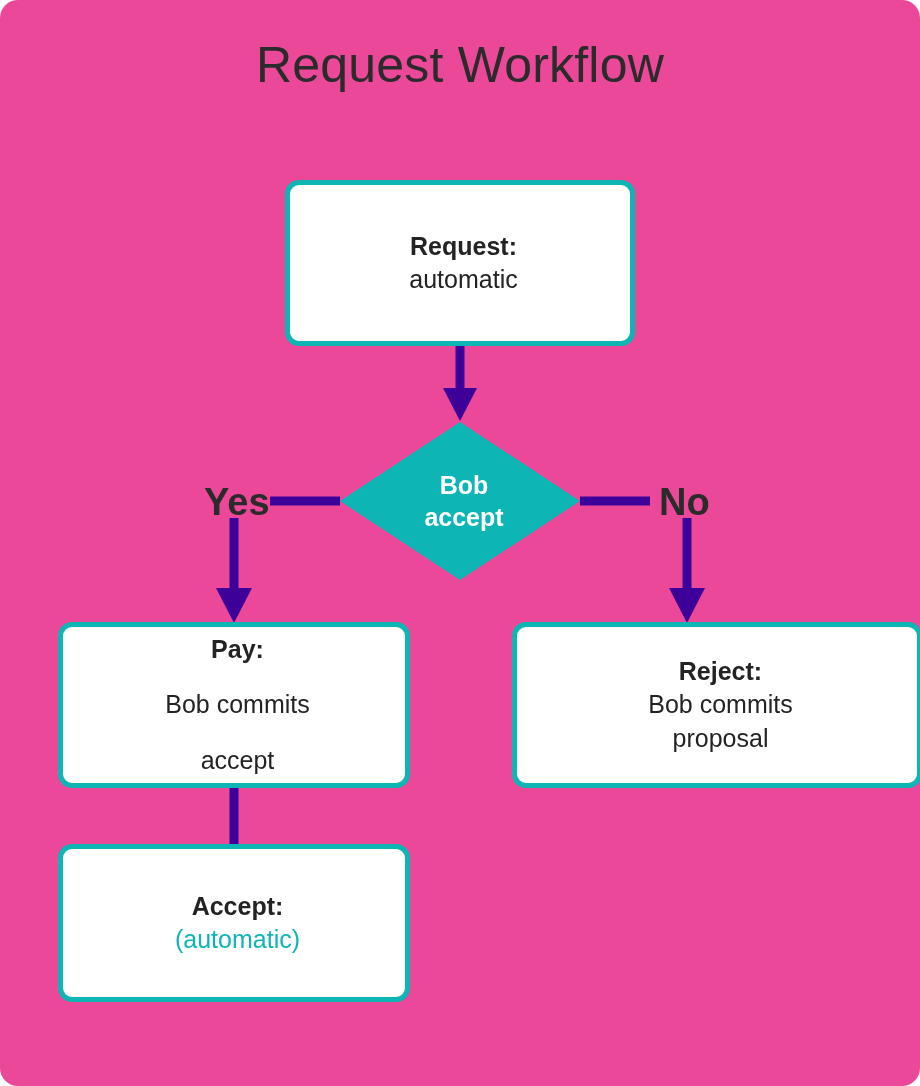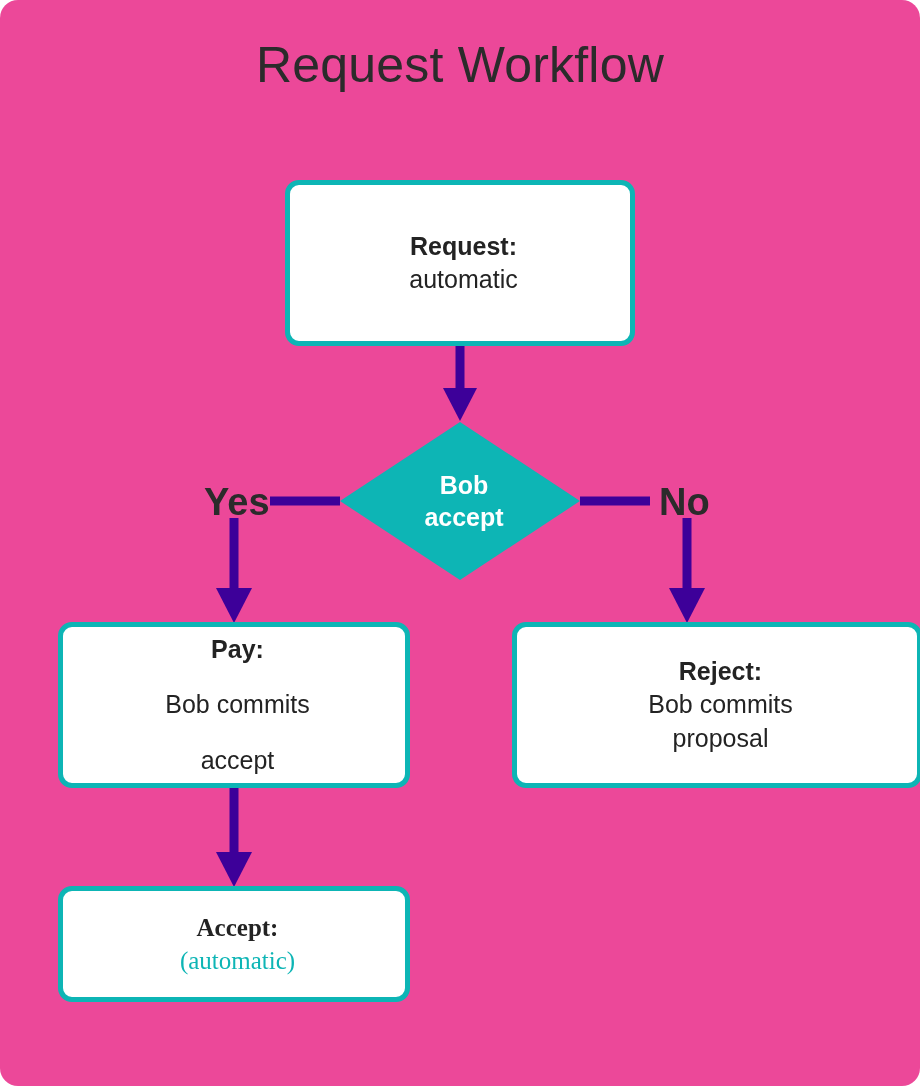--- a/index.html
+++ b/index.html
@@ -74,21 +74,21 @@
     font-weight: normal;
     line-height: 1.34;
   }
   .node-line.accent {
     color: #0db5b5;
   }
 
   #node-request { left: 285px; top: 180px; width: 350px; height: 166px; }
   #node-pay     { left: 58px;  top: 622px; width: 352px; height: 166px; gap: 22px; }
   #node-reject  { left: 512px; top: 622px; width: 410px; height: 166px; }
-  #node-accept  { left: 58px;  top: 886px; width: 352px; height: 116px; font-family: Liberation Serif, serif; }
+  #node-accept  { left: 58px;  top: 844px; width: 352px; height: 158px; }
 
   
   #node-decision {
     position: absolute;
     left: 340px;
     top: 422px;
     width: 240px;
     height: 158px;
   }
   #decision-shape {

